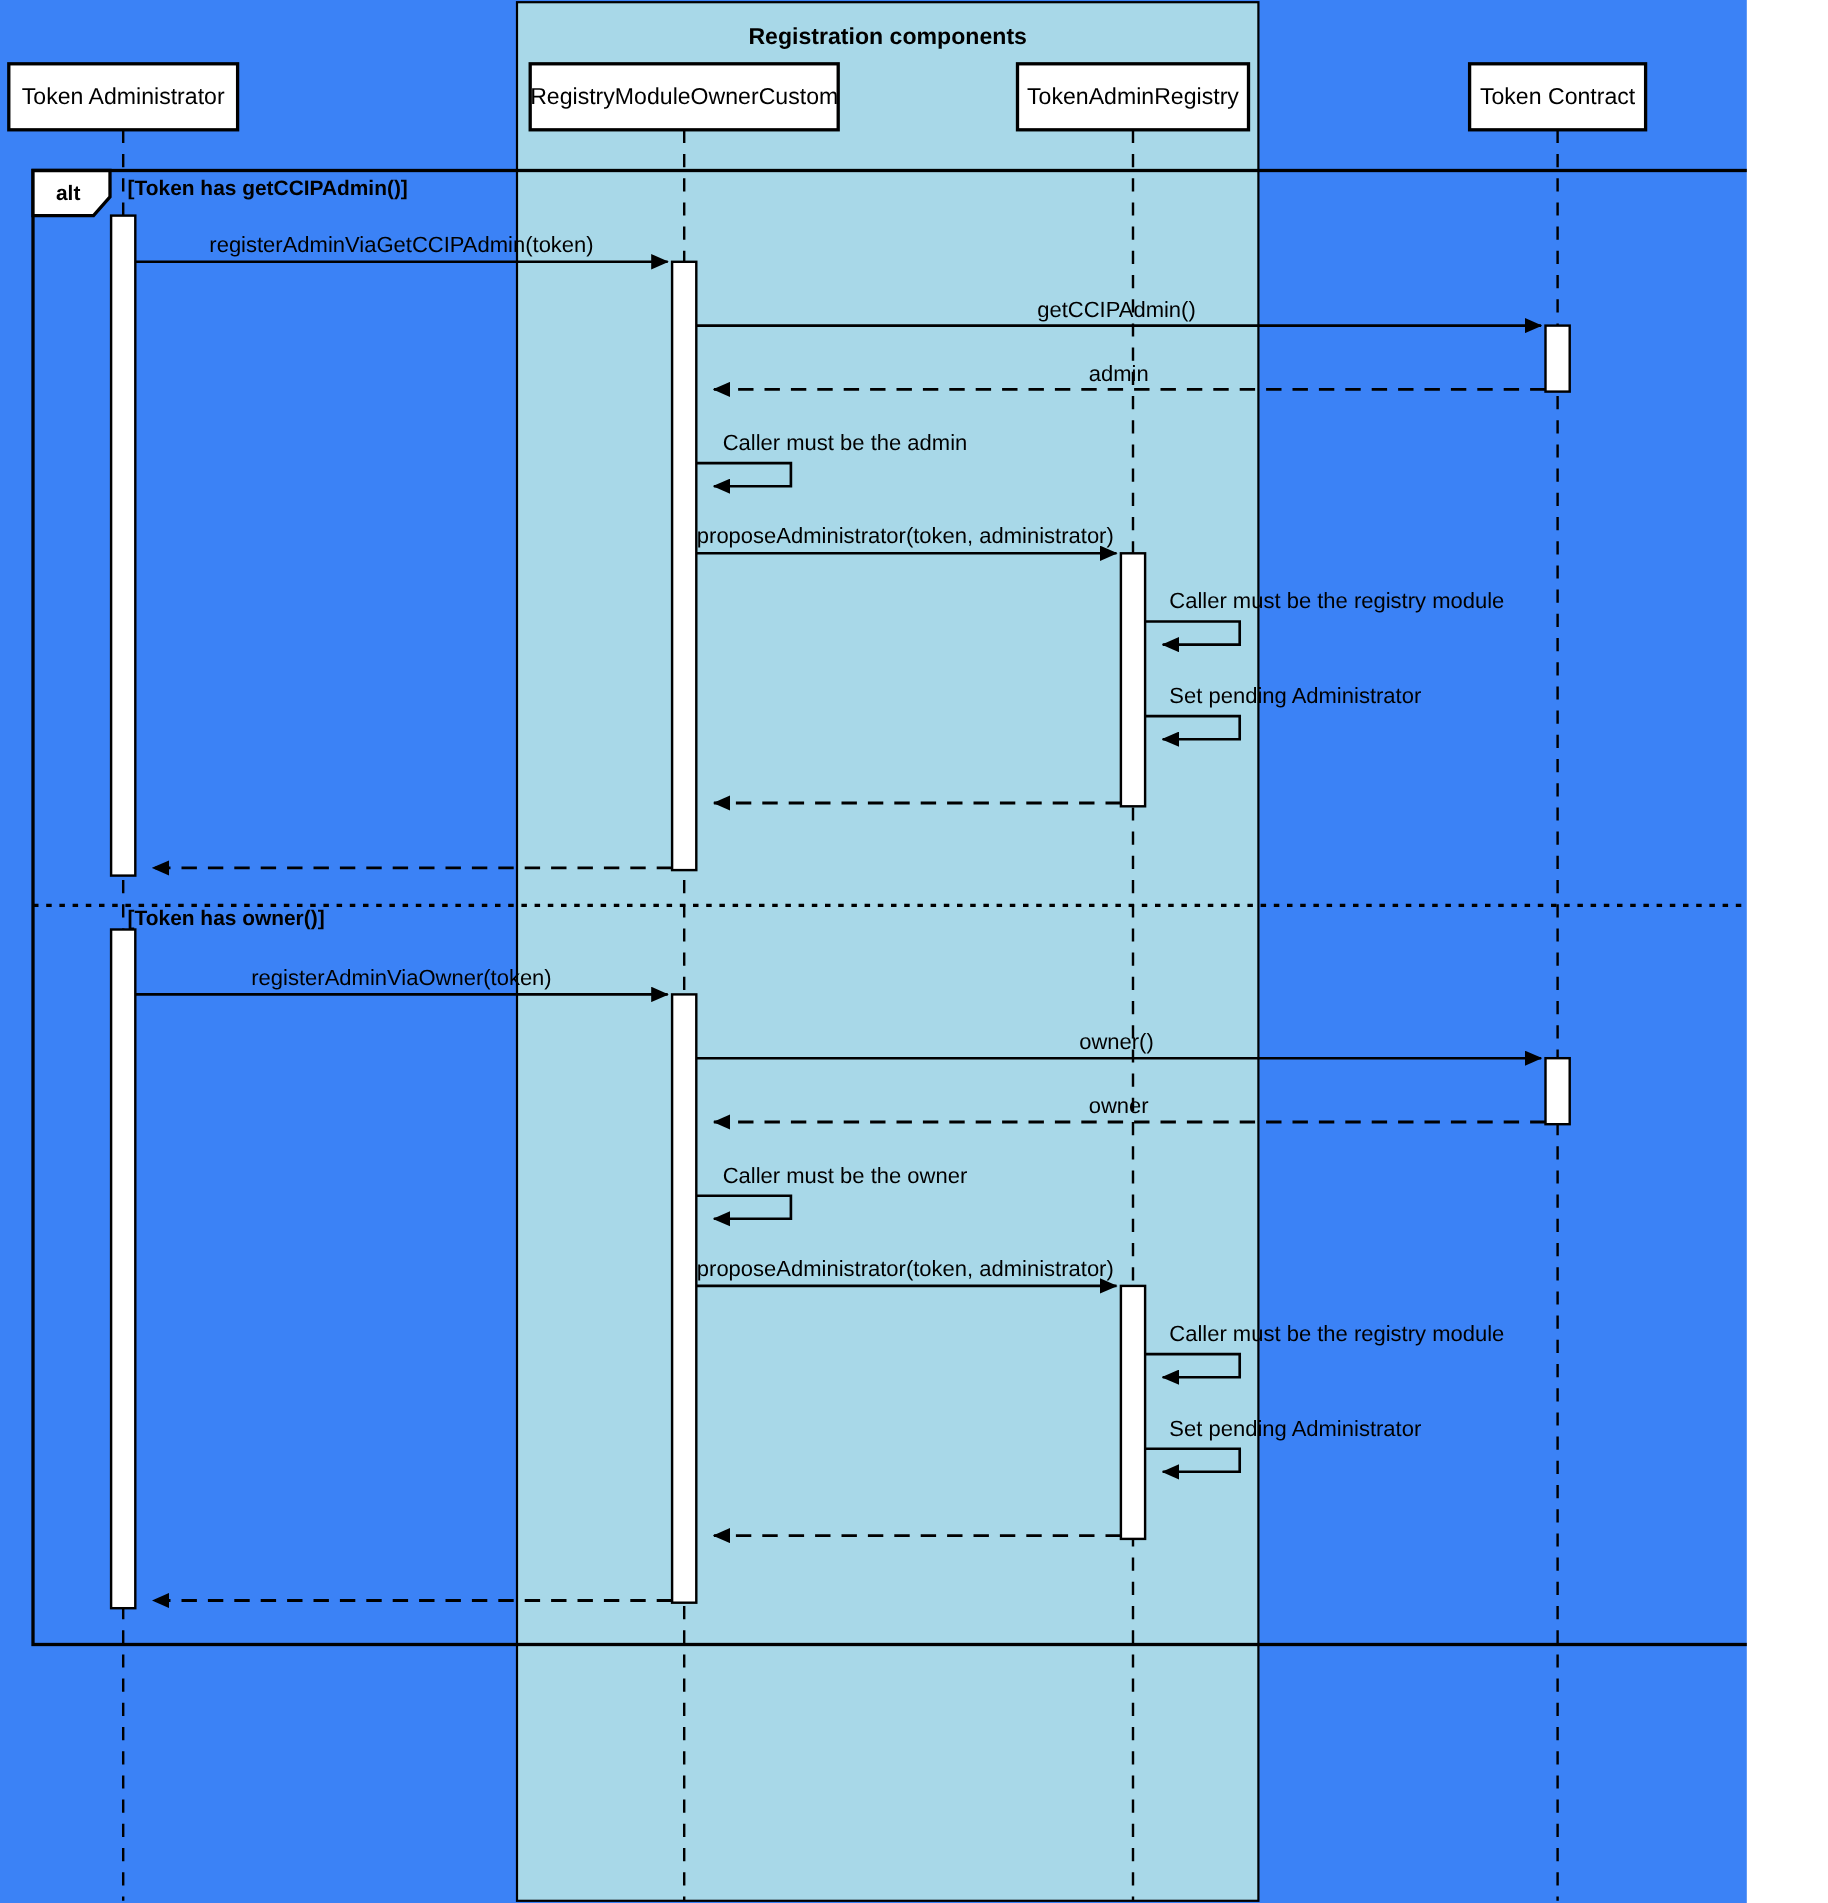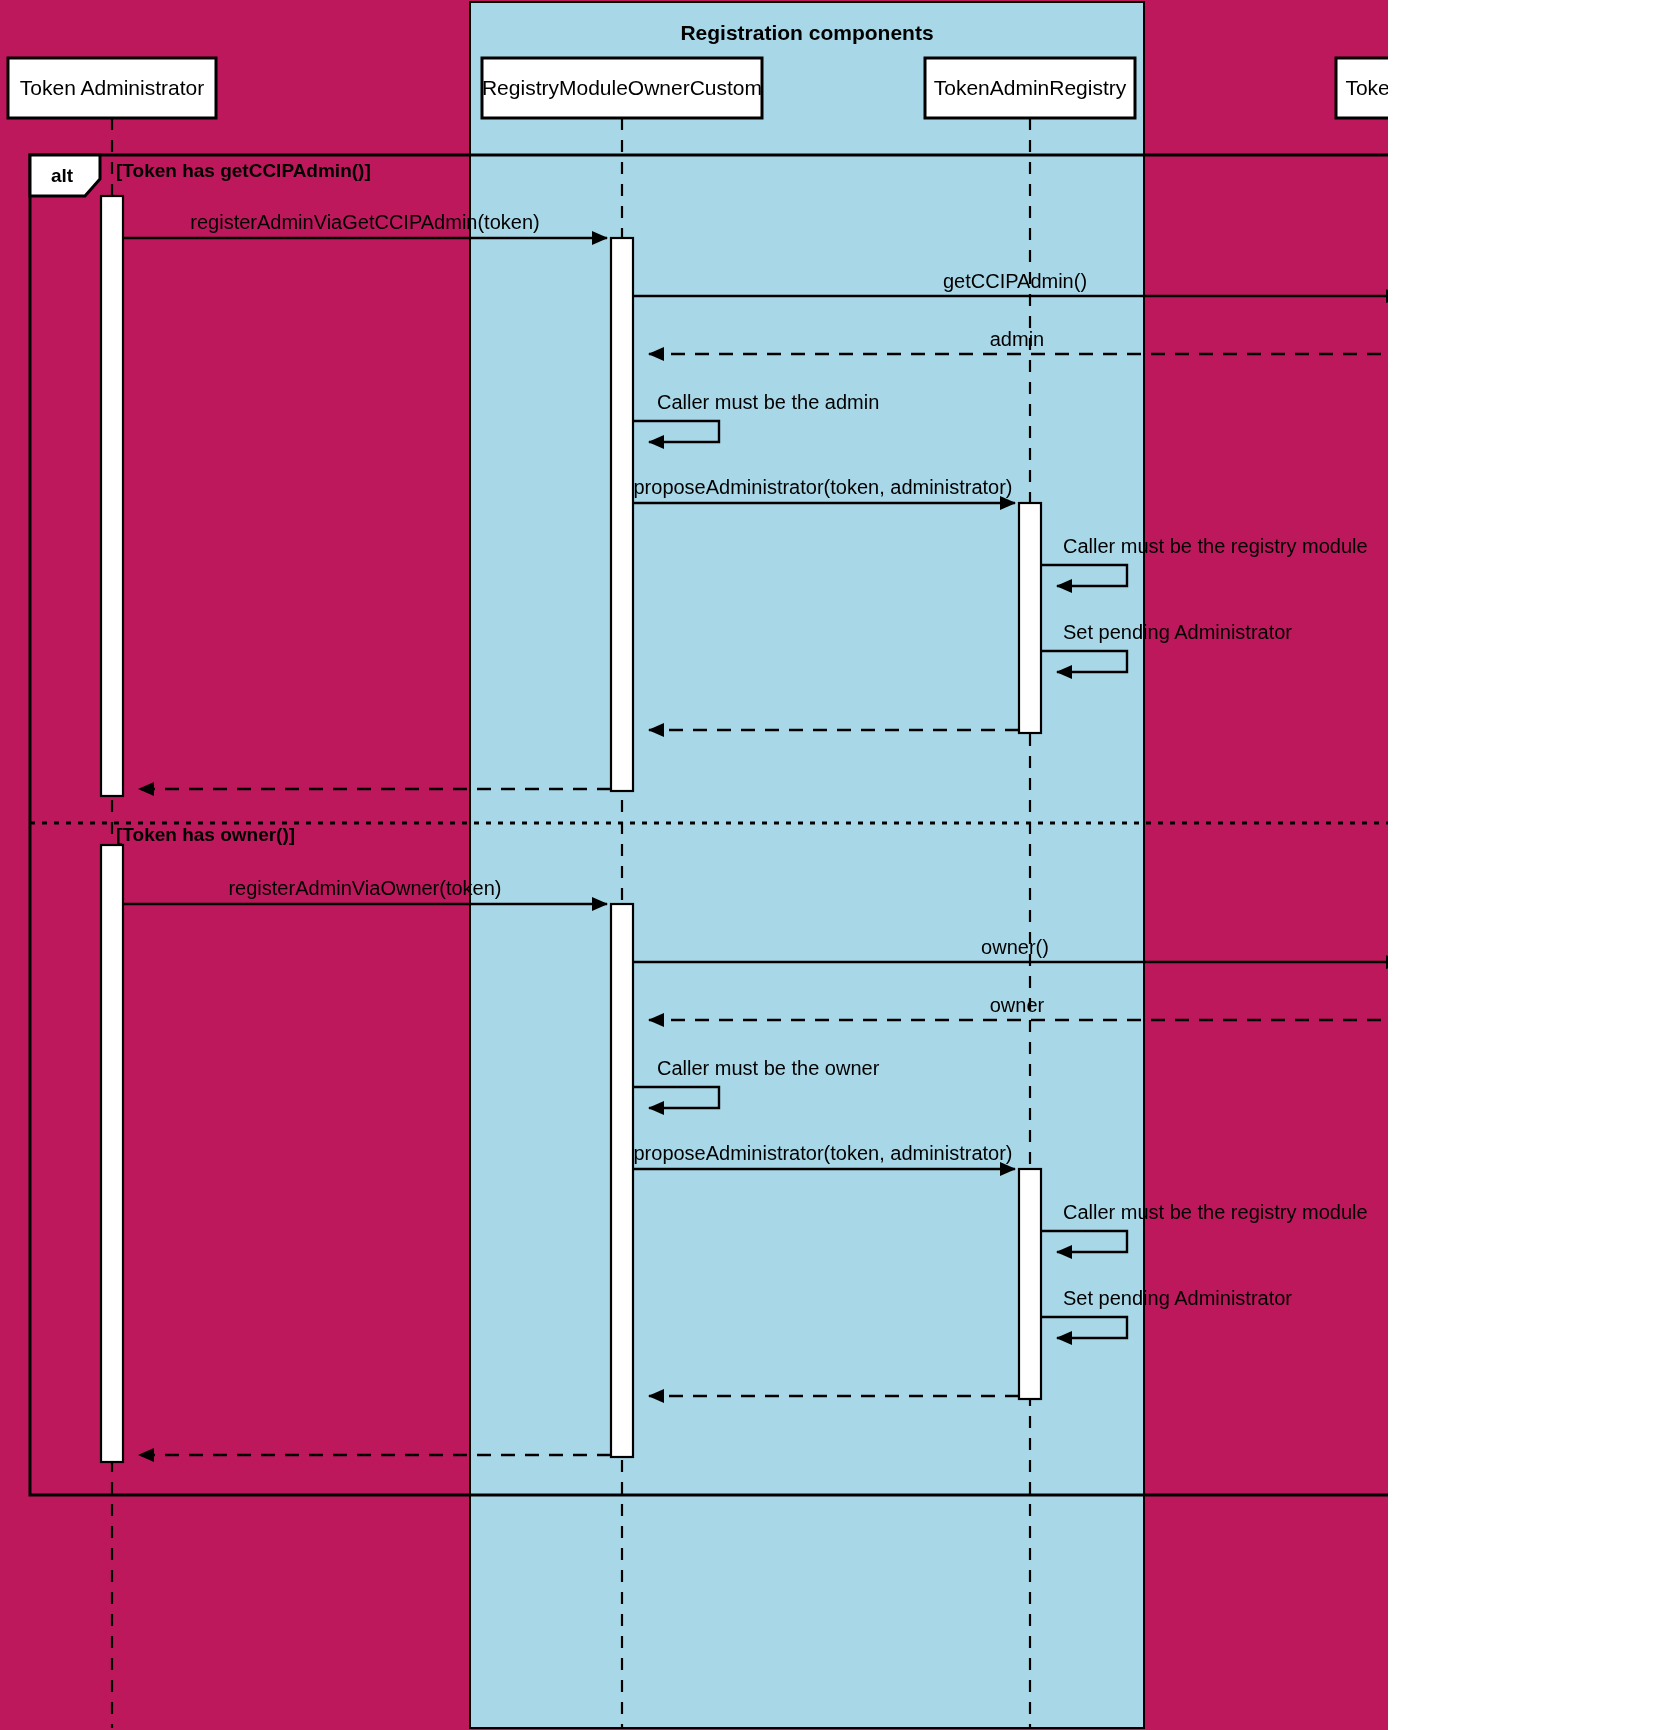--- a/index.html
+++ b/index.html
@@ -5,23 +5,23 @@
   html, body {
     margin: 0;
     padding: 0;
     background: #ffffff;
   }
   body {
     font-family: "Liberation Sans", sans-serif;
   }
   #diagram-root {
     position: relative;
-    width: 1388px;
+    width: 1588px;
     height: 1730px;
-    background: #be185d;
+    background: #3b82f6;
     overflow: hidden;
   }
   svg#seq {
     display: block;
     width: 1662px;
     height: 1730px;
   }
   .lifeline-box-rect {
     fill: #ffffff;
     stroke: #000000;

